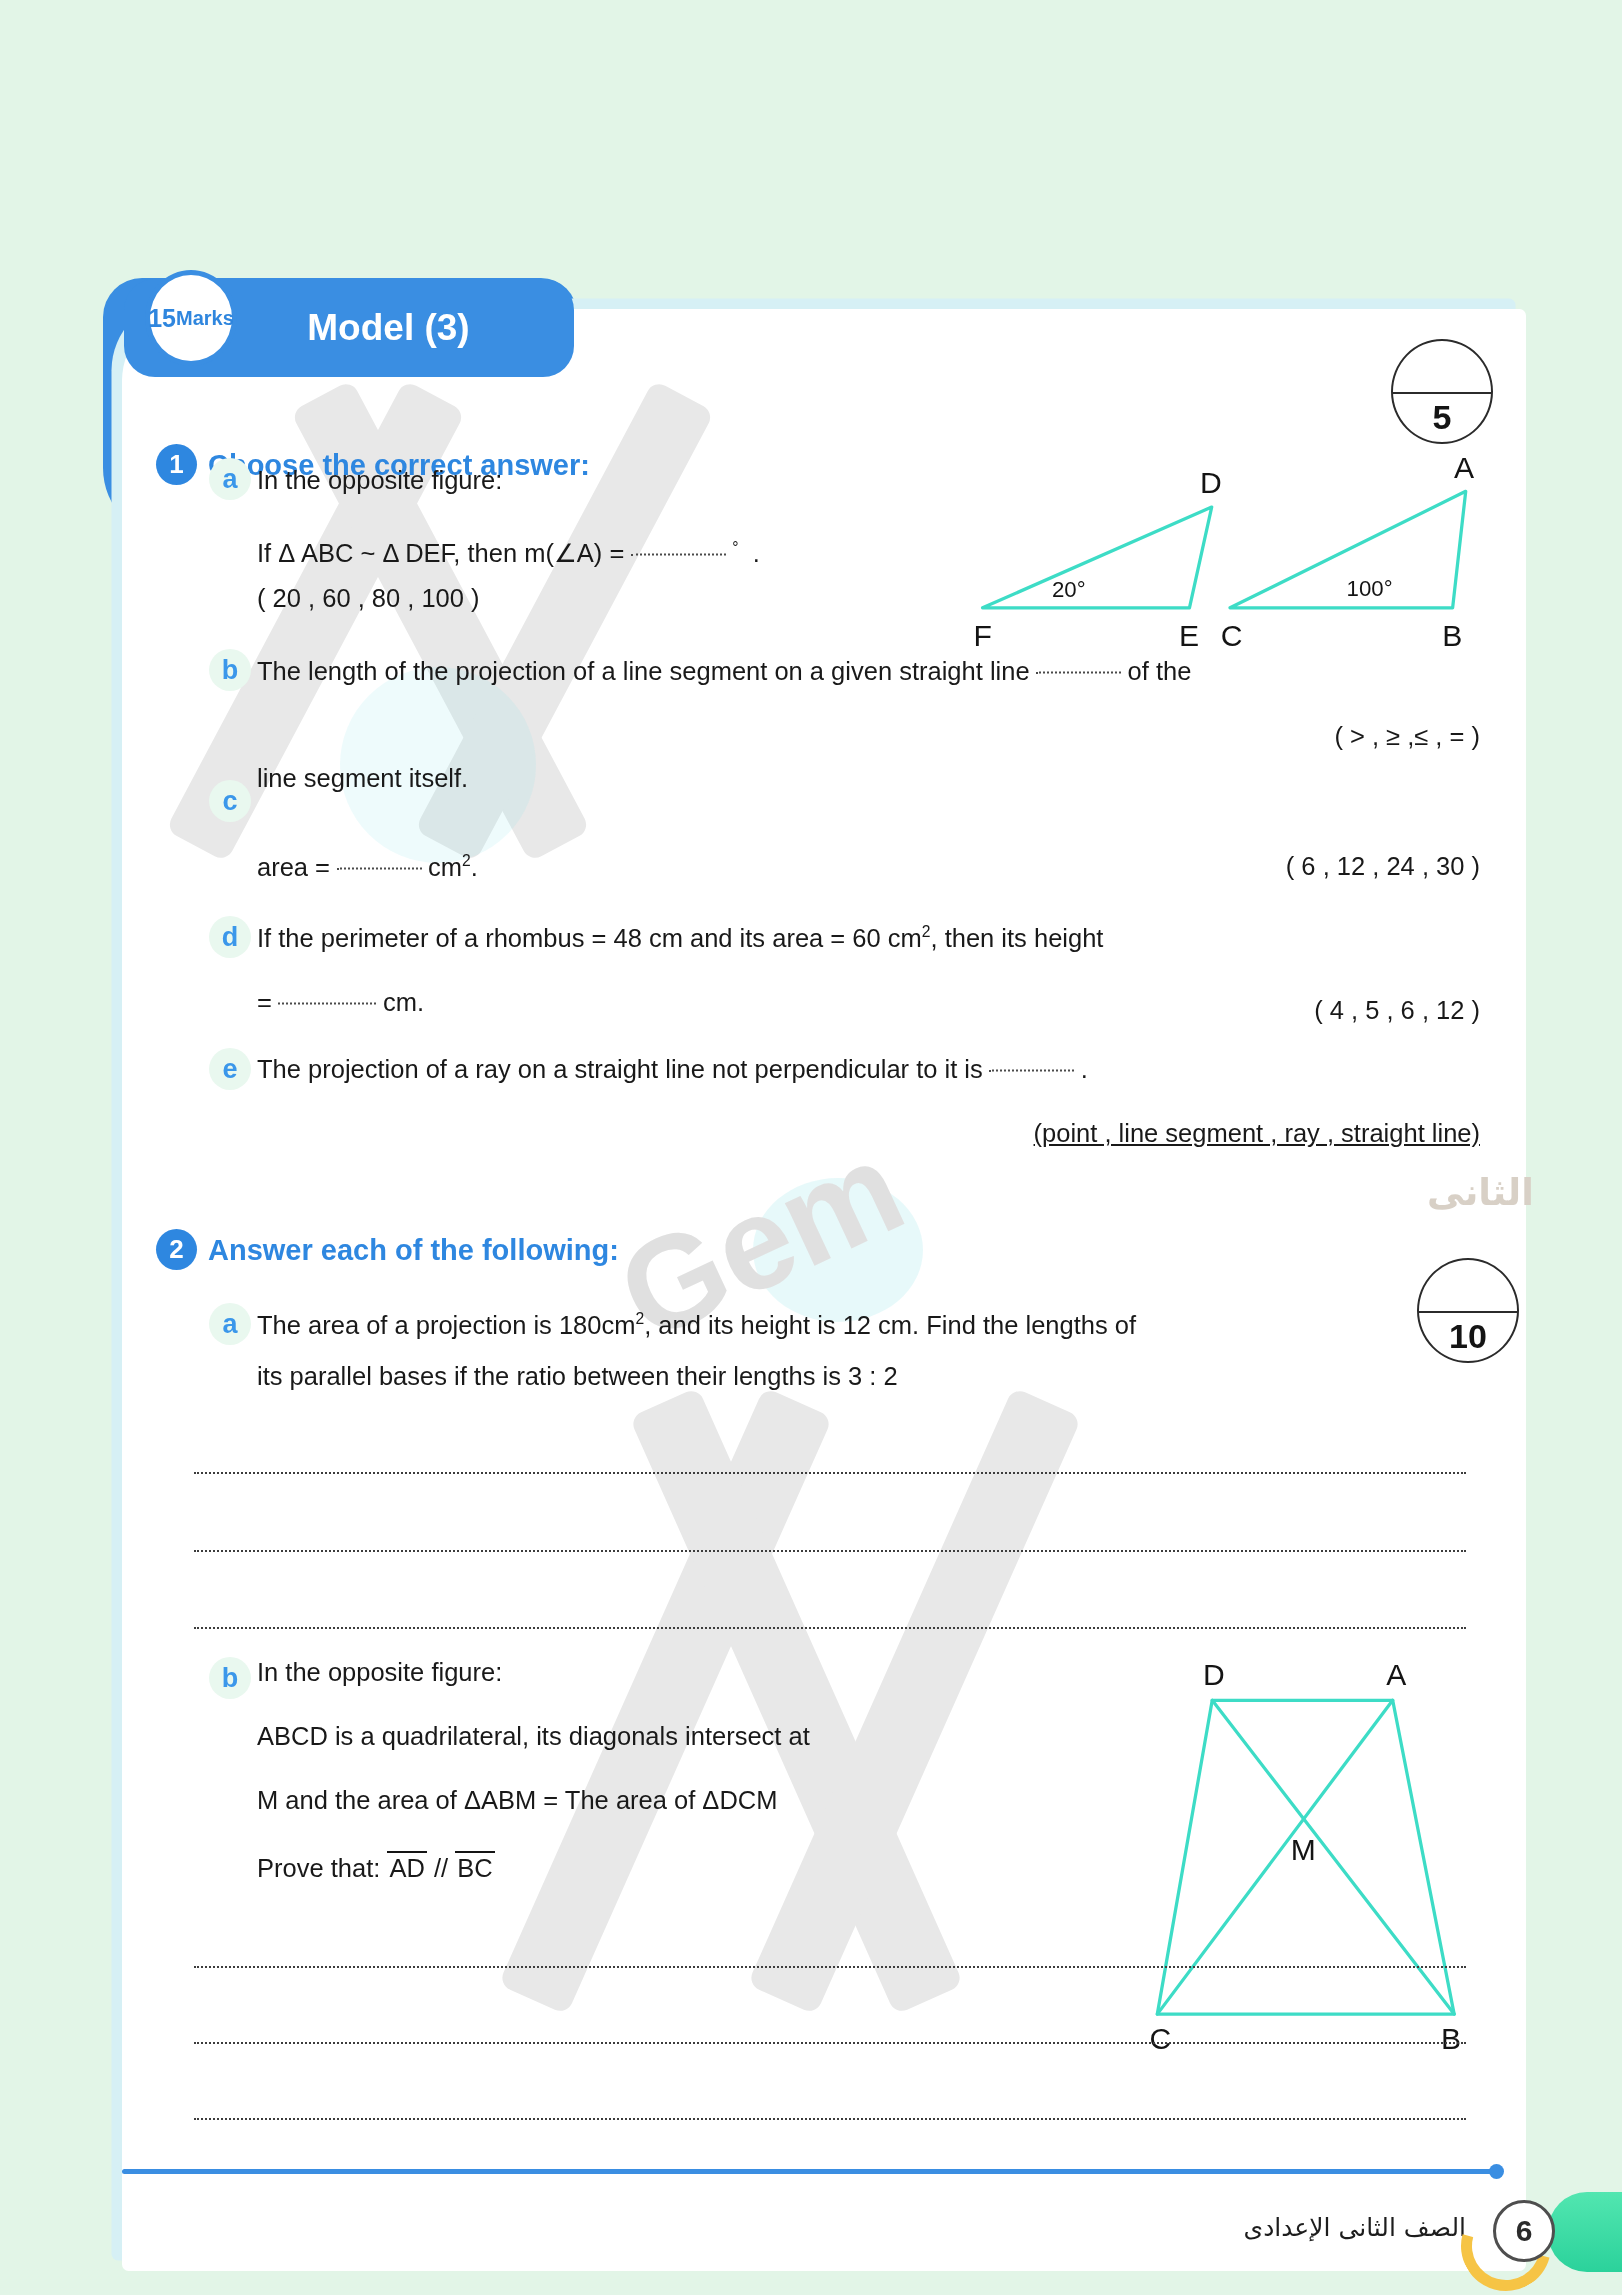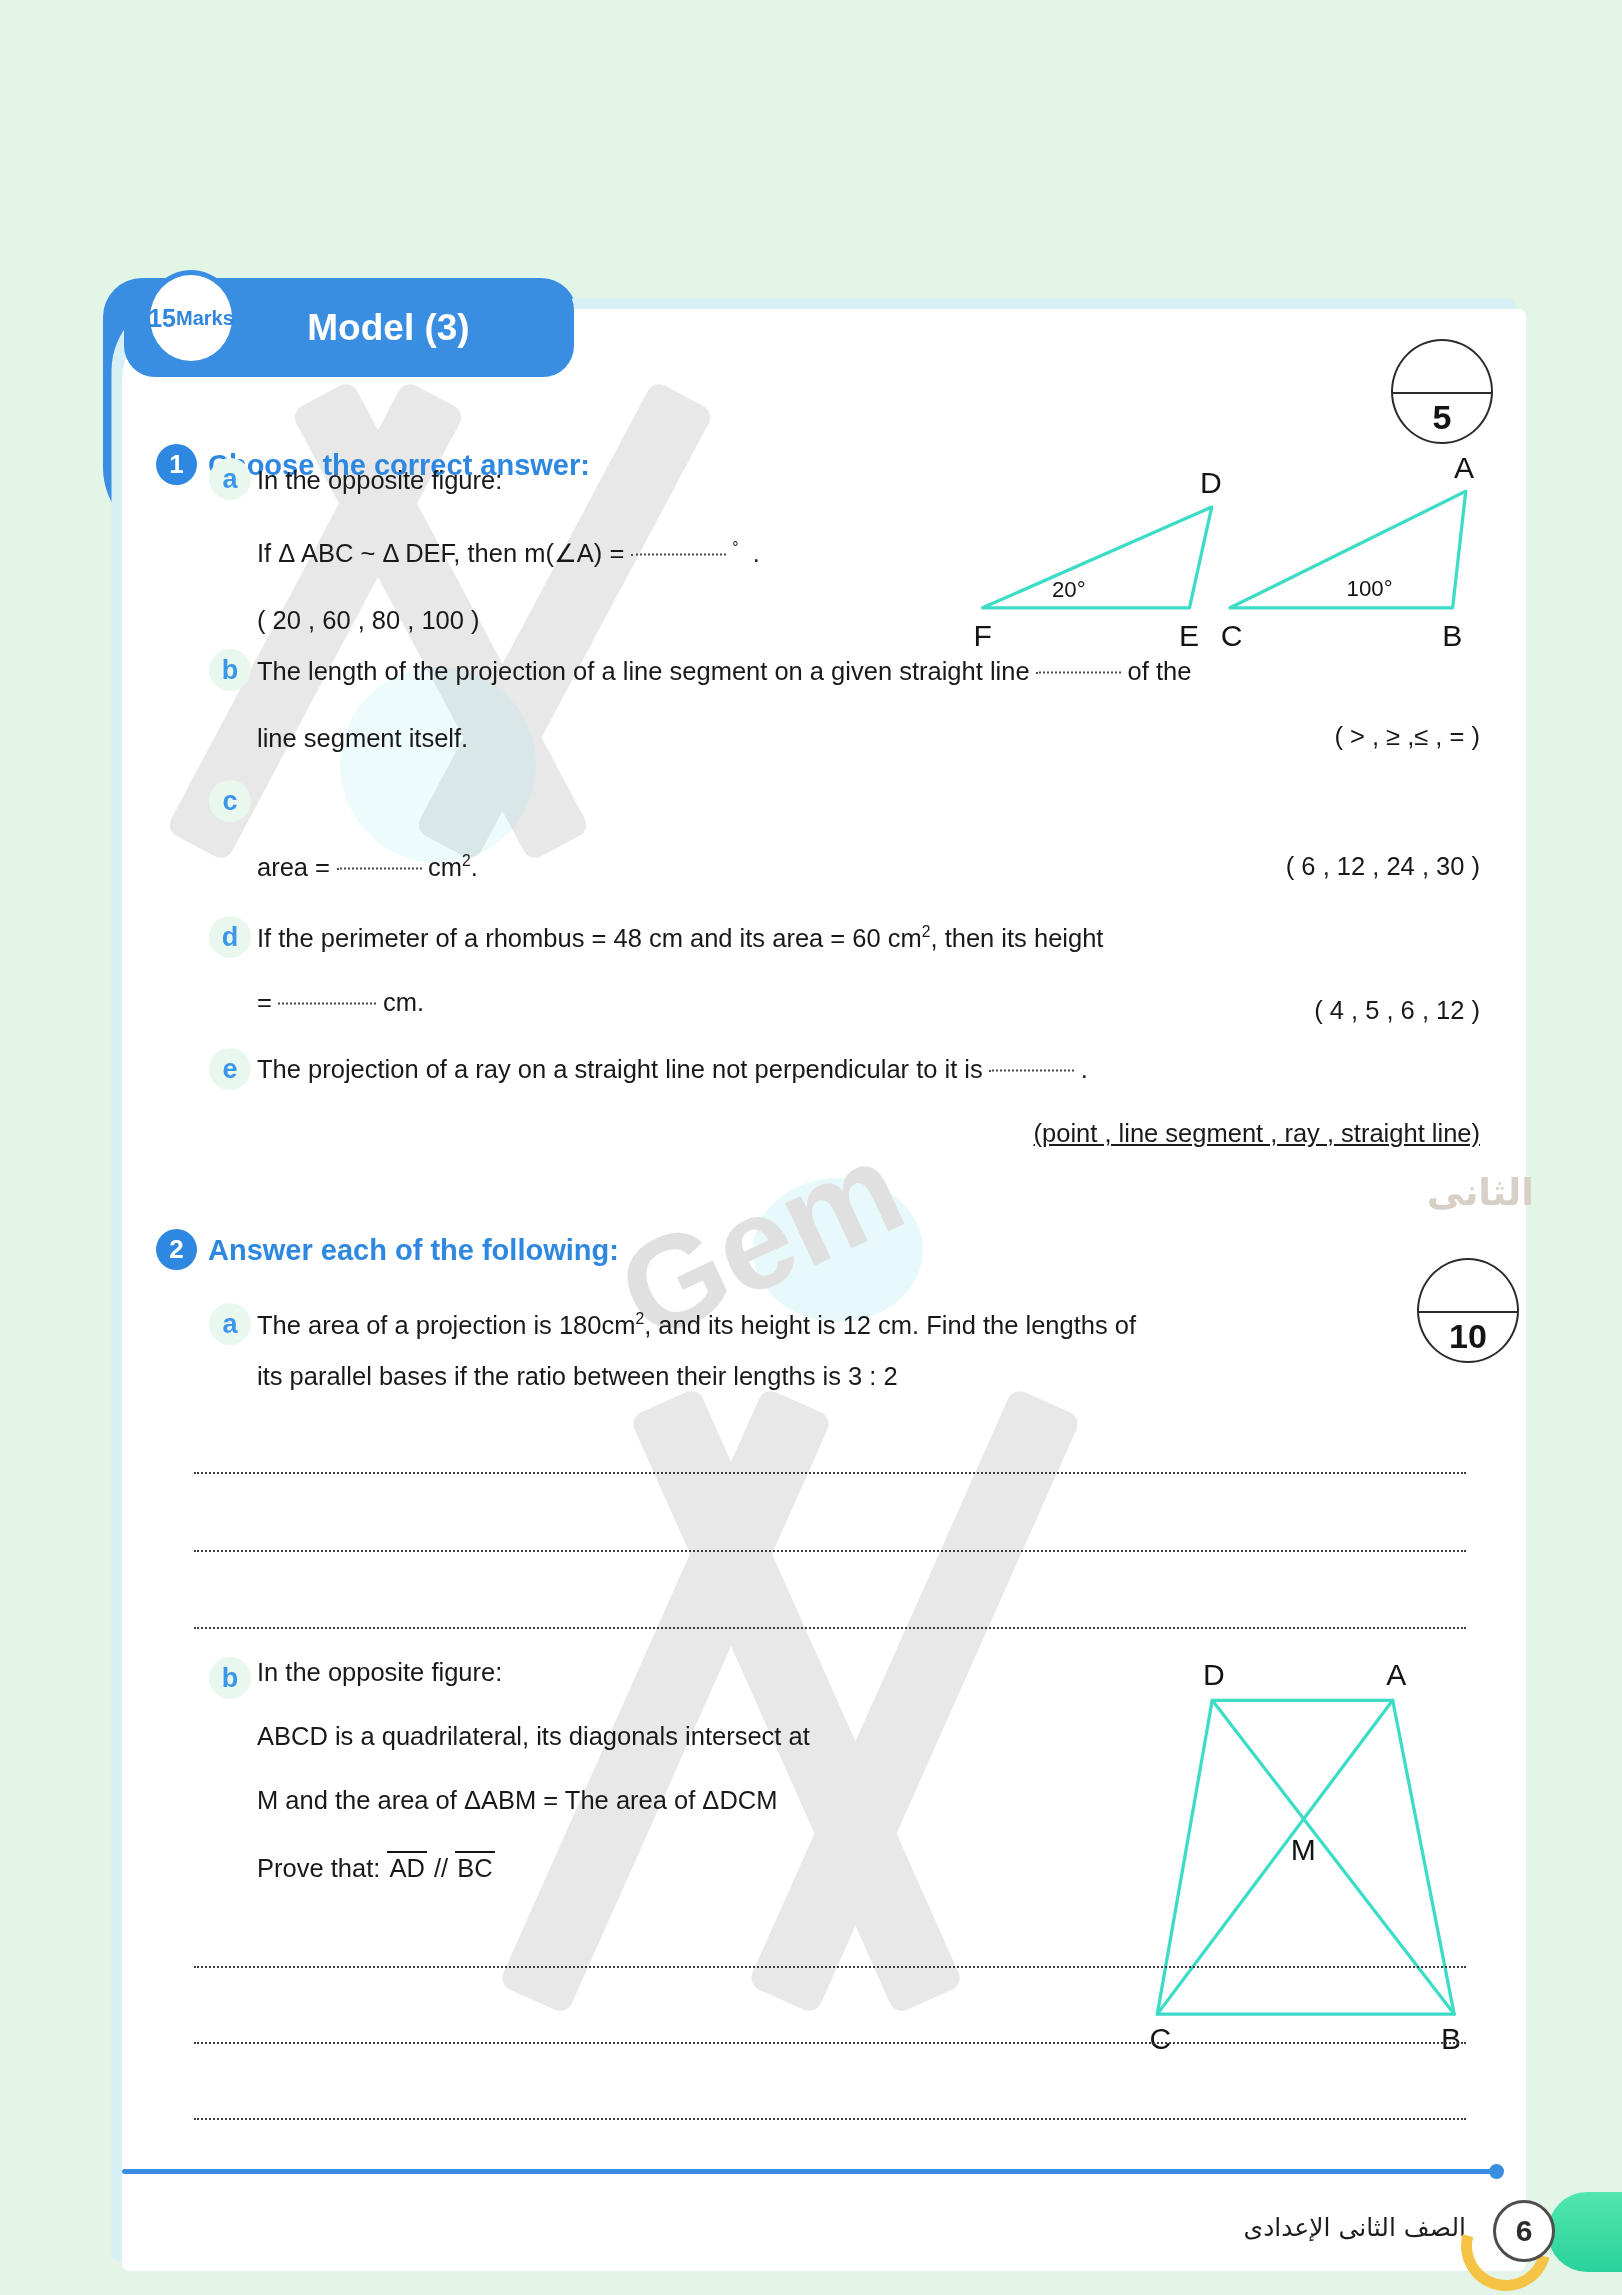--- a/index.html
+++ b/index.html
@@ -85,40 +85,40 @@
   <div class="marks-oval" style="left:1391px;top:339px;">
     <div class="mo-line"></div>
     <div class="mo-num">5</div>
   </div>
 
   <div class="chip" style="top:458px;">a</div>
   <div class="tl" style="top:466px;">In the opposite figure:</div>
   <div class="tl" style="top:538px;">
     <span>If Δ ABC ~ Δ DEF, then m(∠A) =</span><span class="blank" style="width:95px;"></span><sup>°</sup>&nbsp;&nbsp;<span>.</span>
   </div>
-  <div class="tl" style="top:606px;text-align:right;">( 20 , 60 , 80 , 100 )</div>
+  <div class="tl" style="top:584px;text-align:right;">( 20 , 60 , 80 , 100 )</div>
 
   <svg class="fig" style="left:942px;top:452px;" width="563" height="203" viewBox="0 0 860 310">
     <polygon points="62,238 378,238 412,84"></polygon>
     <polygon points="440,238 780,238 800,60"></polygon>
     <text class="ang" x="168" y="222">20°</text>
     <text class="ang" x="618" y="220">100°</text>
     <text x="394" y="62">D</text>
     <text x="48" y="296">F</text>
     <text x="362" y="296">E</text>
     <text x="782" y="40">A</text>
     <text x="426" y="296">C</text>
     <text x="764" y="296">B</text>
   </svg>
 
   <div class="chip" style="top:649px;">b</div>
   <div class="tl" style="top:657px;">
     <span>The length of the projection of a line segment on a given straight line</span><span class="blank" style="width:85px;"></span><span>of the</span>
   </div>
-  <div class="tl" style="top:724px;">line segment itself.</div>
+  <div class="tl" style="top:764px;">line segment itself.</div>
   <div class="opt-r" style="top:722px;">( &gt; , ≥ ,≤ , = )</div>
 
   <div class="chip" style="top:780px;">c</div>
   <div class="tl" style="top:852px;">
     <span>area =</span><span class="blank" style="width:85px;"></span><span>cm</span><sup>2</sup><span>.</span>
   </div>
   <div class="opt-r" style="top:852px;">( 6 , 12 , 24 , 30 )</div>
 
   <div class="chip" style="top:916px;">d</div>
   <div class="tl" style="top:923px;">

